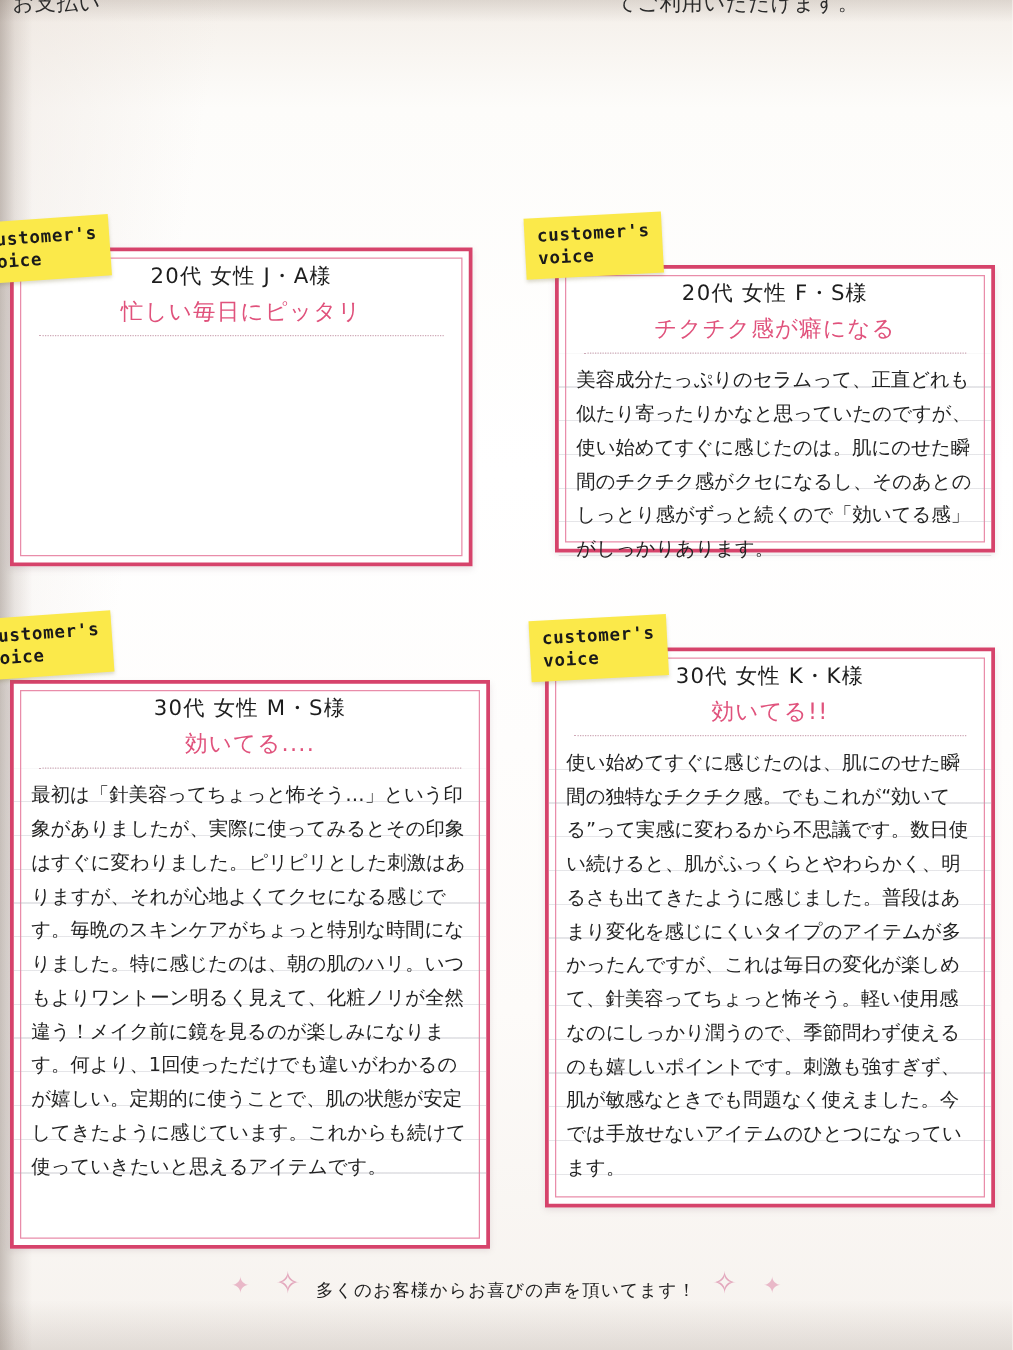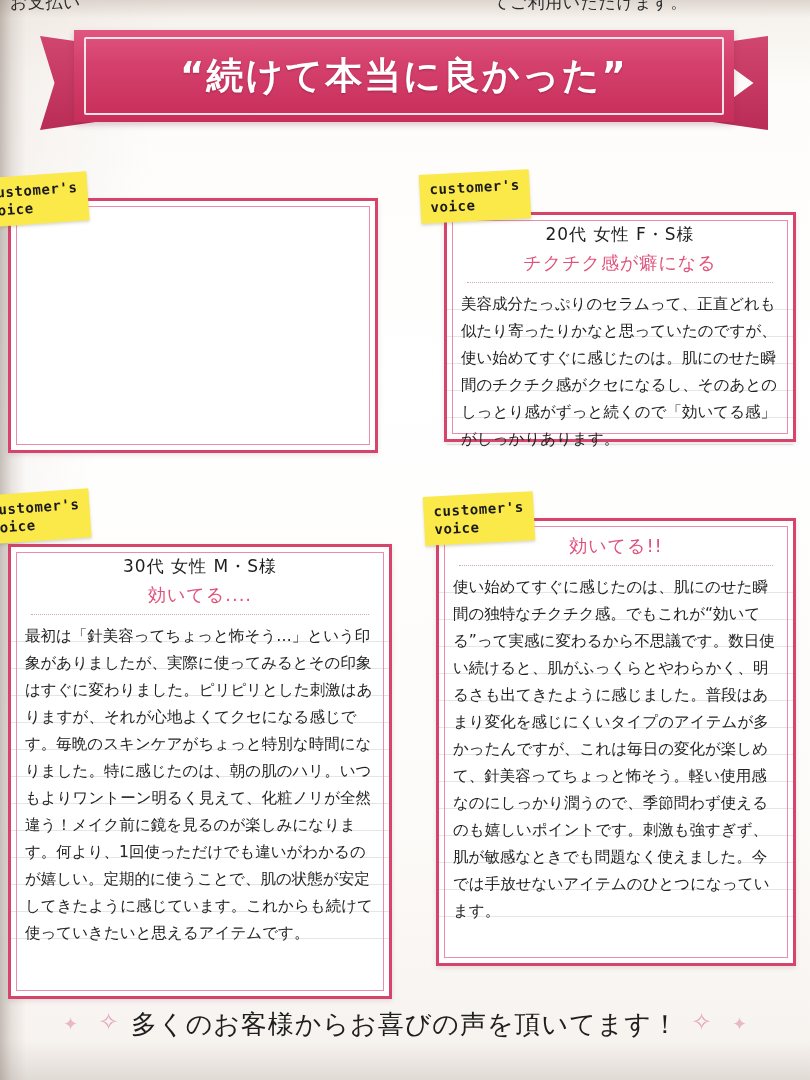--- a/index.html
+++ b/index.html
@@ -204,21 +204,21 @@
 
   
   .footer {
     position: absolute;
     left: 0; right: 0;
     bottom: 38px;
     text-align: center;
   }
   .footer-text {
     display: inline-block;
-    font-size: 26px;
+    font-size: 14px;
     color: #1e1e1e;
     letter-spacing: 1px;
     font-family: "DejaVu Sans", "Liberation Sans", sans-serif;
   }
   .spark {
     color: #e9b8c8;
     font-size: 18px;
     margin: 0 8px;
     vertical-align: 3px;
   }
@@ -230,31 +230,28 @@
 <div class="page">
   <div class="top-shadow"></div>
   <div class="gutter"></div>
   <div class="bottom-shadow"></div>
 
   <div class="top-strip">
     <div class="tl">お支払い</div>
     <div class="tr">てご利用いただけます。</div>
   </div>
 
-  <div class="ribbon-wrap">
-    <div class="ribbon-tail left"></div>
-    <div class="ribbon-tail right"></div>
-    <div class="ribbon-main">
-      <div class="ribbon-inner"></div>
-      <div class="ribbon-title">“続けて本当に良かった”</div>
-    </div>
-  </div>
 
   <div class="card" style="left:8px; top:198px; width:370px; height:255px;">
     <div class="card-inner"></div>
+    <div class="card-head">
+      <div class="card-person">20代 女性 J・A様</div>
+      <div class="card-catch">忙しい毎日にピッタリ</div>
+      <div class="head-rule"></div>
+    </div>
   </div>
   <div class="voice-tag tilt-l" style="left:-22px; top:175px;">
     <span>customer's</span>
     <span>voice</span>
   </div>
 
   <div class="card" style="left:444px; top:212px; width:352px; height:230px;">
     <div class="card-inner"></div>
     <div class="card-head">
       <div class="card-person">20代 女性 F・S様</div>
@@ -282,20 +279,21 @@
     </div>
   </div>
   <div class="voice-tag tilt-l" style="left:-20px; top:492px;">
     <span>customer's</span>
     <span>voice</span>
   </div>
 
   <div class="card" style="left:436px; top:518px; width:360px; height:448px;">
     <div class="card-inner"></div>
     <div class="card-head">
+      <div class="card-person">30代 女性 K・K様</div>
       <div class="card-catch">効いてる!!</div>
       <div class="head-rule"></div>
     </div>
     <div class="card-body">
       <p>使い始めてすぐに感じたのは、肌にのせた瞬間の独特なチクチク感。でもこれが“効いてる”って実感に変わるから不思議です。数日使い続けると、肌がふっくらとやわらかく、明るさも出てきたように感じました。普段はあまり変化を感じにくいタイプのアイテムが多かったんですが、これは毎日の変化が楽しめて、針美容ってちょっと怖そう。軽い使用感なのにしっかり潤うので、季節問わず使えるのも嬉しいポイントです。刺激も強すぎず、肌が敏感なときでも問題なく使えました。今では手放せないアイテムのひとつになっています。</p>
     </div>
   </div>
   <div class="voice-tag tilt-r" style="left:424px; top:494px;">
     <span>customer's</span>
     <span>voice</span>

